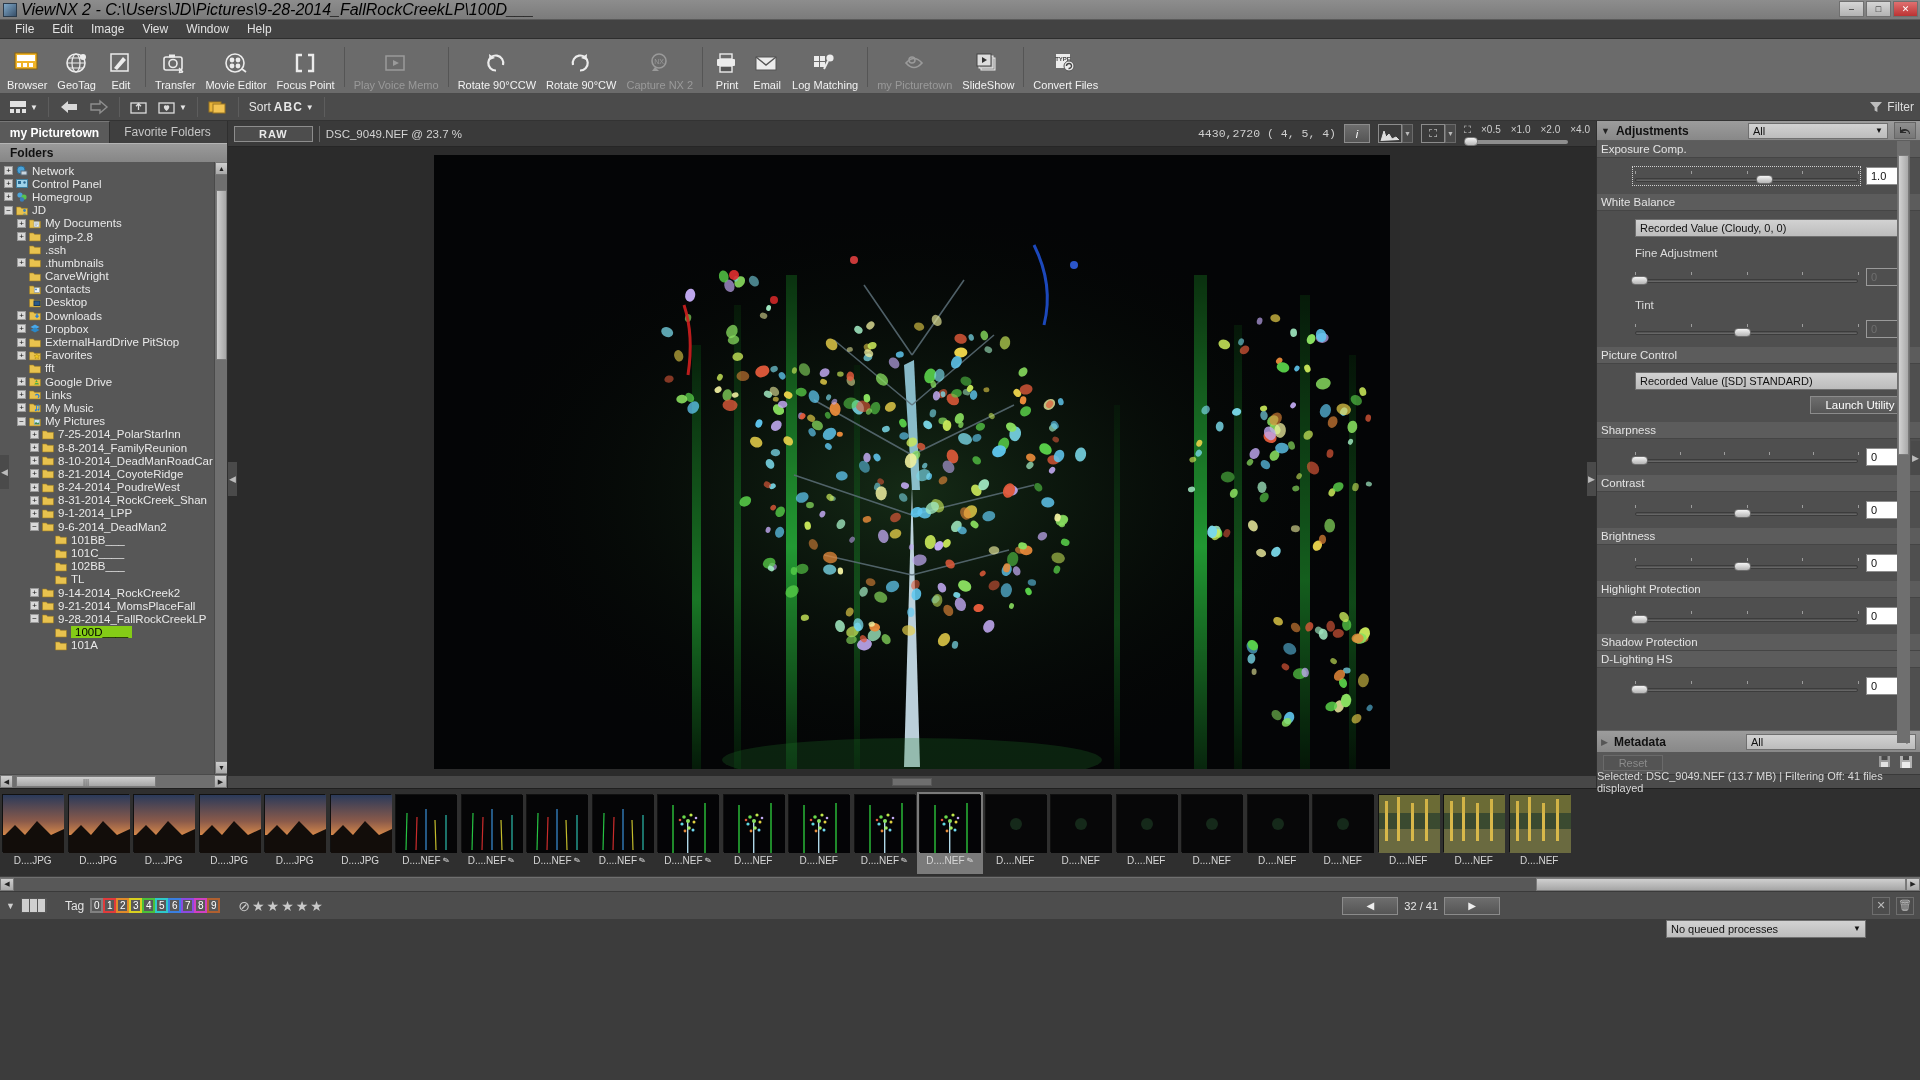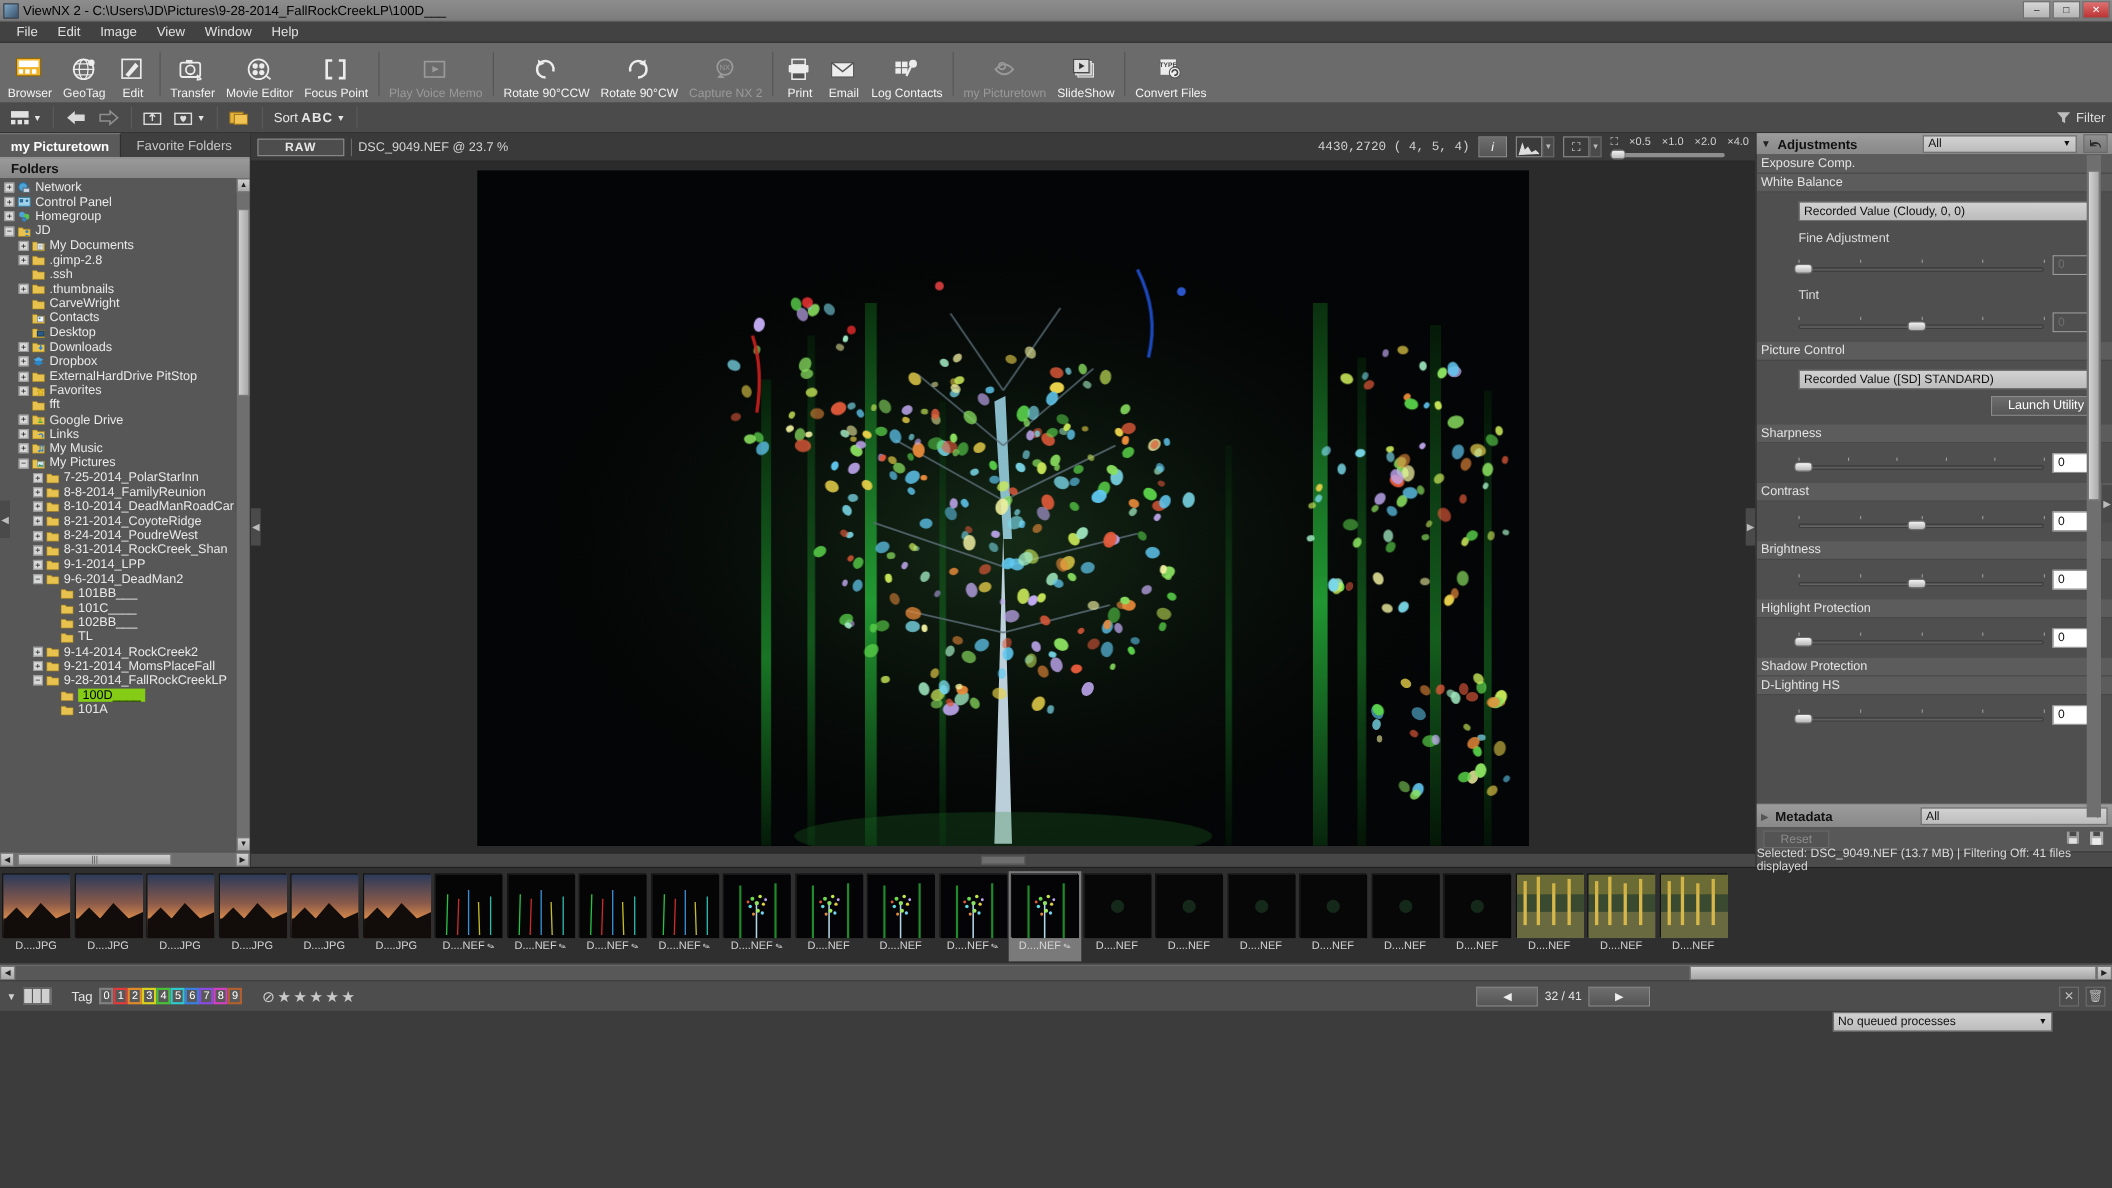--- a/index.html
+++ b/index.html
@@ -4,21 +4,21 @@
 <style>
   * { box-sizing: border-box; margin:0; padding:0; }
   html,body { width:1920px; height:1080px; overflow:hidden; background:#3c3c3c;
     font-family:"Liberation Sans", sans-serif; font-size:12px; color:#d8d8d8; -webkit-font-smoothing:none; }
 
   
   .titlebar { height:20px; background:linear-gradient(#8d8d8d,#7b7b7b); display:flex; align-items:center;
     border-bottom:1px solid #5a5a5a; position:relative; }
   .tb-icon { width:14px; height:14px; margin:0 4px 0 3px;
     background:linear-gradient(135deg,#7fa8c8,#38506a); border:1px solid #2a3a4a; }
-  .tb-title { color:#000; font-size:12px; white-space:nowrap; }
+  .tb-title { color:#000; font-size:16px; white-space:nowrap;font-style:italic; }
   .tb-btns { position:absolute; right:2px; top:1px; display:flex; gap:2px; }
   .tb-btn { width:25px; height:16px; background:linear-gradient(#d6d6d6,#b3b3b3); border:1px solid #6f6f6f;
     display:flex; align-items:center; justify-content:center; font-size:9px; color:#111; }
   .tb-btn.close { background:linear-gradient(#e07070,#b33); color:#fff; }
 
   
   .menubar { height:19px; background:#424242; display:flex; align-items:center; padding-left:6px;
     border-bottom:1px solid #2e2e2e; }
   .menubar .mi { padding:1px 9px; font-size:12px; color:#e2e2e2; }
 
@@ -334,21 +334,21 @@
           <g fill="#ececec">
             <rect x="2" y="4" width="5" height="5"></rect>
             <rect x="8" y="4" width="5" height="5"></rect>
             <rect x="2" y="10" width="5" height="5"></rect>
             <rect x="8" y="10" width="5" height="5"></rect>
           </g>
           <circle cx="18" cy="6" r="3.6" fill="#ececec"></circle>
           <path d="M16 9 L12 17" stroke="#ececec" stroke-width="2"></path>
         </svg>
       </div>
-      <span>Log Contacts</span>
+      <span>Log Matching</span>
     </div>
     <div class="tsep"></div>
     <div class="tool disabled">
       <div class="ic">
         <svg width="26" height="22" viewBox="0 0 26 22">
           <path d="M4 11 q8 -9 16 0 q-8 9 -16 0Z" fill="none" stroke="#9a9a9a" stroke-width="1.7"></path>
           <circle cx="10" cy="8" r="3" fill="none" stroke="#9a9a9a" stroke-width="1.5"></circle>
         </svg>
       </div>
       <span>my Picturetown</span>
@@ -1220,20 +1220,34 @@
         <span style="font-size:8px">▼</span>
       </div>
       <div style="width:22px;height:17px;background:linear-gradient(#8f8f8f,#777);border:1px solid #666;display:flex;align-items:center;justify-content:center">
         <svg width="13" height="12" viewBox="0 0 13 12">
             <path d="M11 9 C11 4 5 3 2 5 L2 2 L1 2 L1 8 L7 8 L7 7 L3.5 7 C6 5 10 5.5 10 9 Z" fill="#2b2b2b"></path>
           </svg>
       </div>
     </div>
     <div class="adjbody" id="adjbody">
         <div class="secthd">Exposure Comp.</div>
+        <div class="ctlrow ">
+          <div class="slider focusbox">
+            <div class="sticks">
+              <div class="stick" style="left:0%"></div>
+              <div class="stick" style="left:25%"></div>
+              <div class="stick" style="left:50%"></div>
+              <div class="stick" style="left:75%"></div>
+              <div class="stick" style="left:100%"></div>
+            </div>
+    <div class="strack"></div>
+    <div class="sthumb" style="left:calc(58% - 8px)"></div>
+          </div>
+          <div class="numbox">1.0</div>
+        </div>
         <div class="secthd">White Balance</div>
         <div class="ddl wideddl">
           <span>Recorded Value (Cloudy, 0, 0)</span>
           <span style="font-size:8px">▼</span>
         </div>
         <div style="height: 6px;"></div>
         <div style="padding: 4px 0px 0px 38px; font-size: 11.5px; color: rgb(220, 220, 220);">Fine Adjustment</div>
         <div class="ctlrow">
           <div class="slider">
             <div class="sticks">

